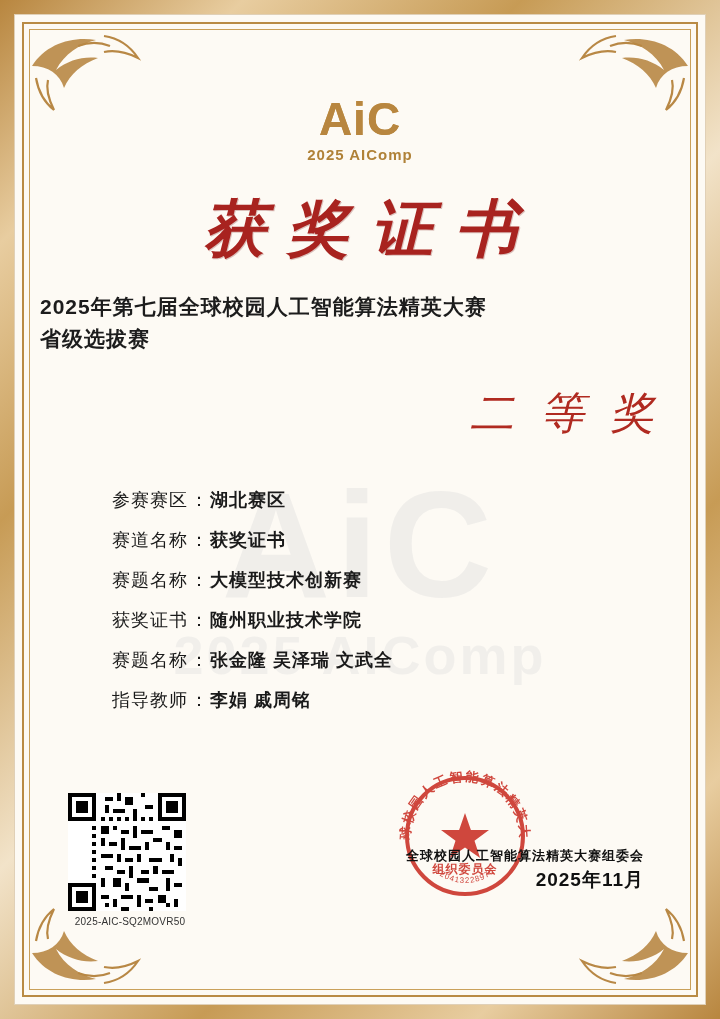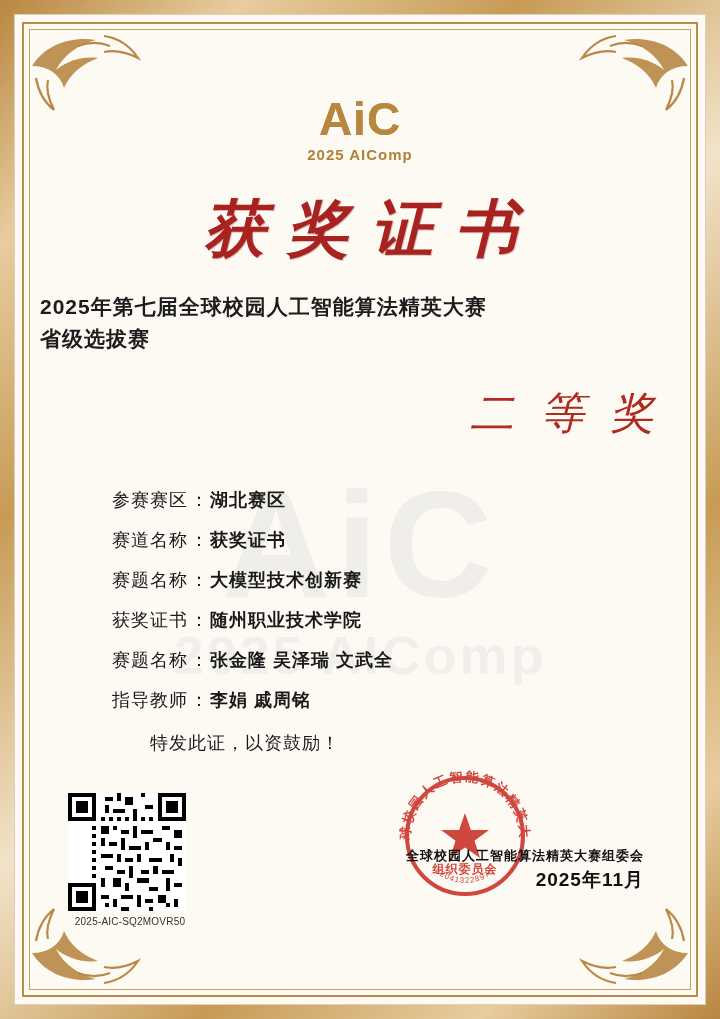--- a/index.html
+++ b/index.html
@@ -351,21 +351,20 @@
         <span class="field-sep">：</span>
         <span class="field-value">张金隆  吴泽瑞  文武全</span>
       </div>
       <div class="field-row">
         <span class="field-label">指导教师</span>
         <span class="field-sep">：</span>
         <span class="field-value">李娟  戚周铭</span>
       </div>
     </div>
 
-    <div class="closing">特发此证，以资鼓励！</div>
 
     <div class="bottom">
 
       <div class="qr-wrap">
         <div class="qr">
           <svg viewBox="0 0 29 29" shape-rendering="crispEdges" xmlns="http://www.w3.org/2000/svg">
             <rect width="29" height="29" fill="#ffffff"></rect>
             <g fill="#000000">
 
               <rect x="0" y="0" width="7" height="1"></rect>

